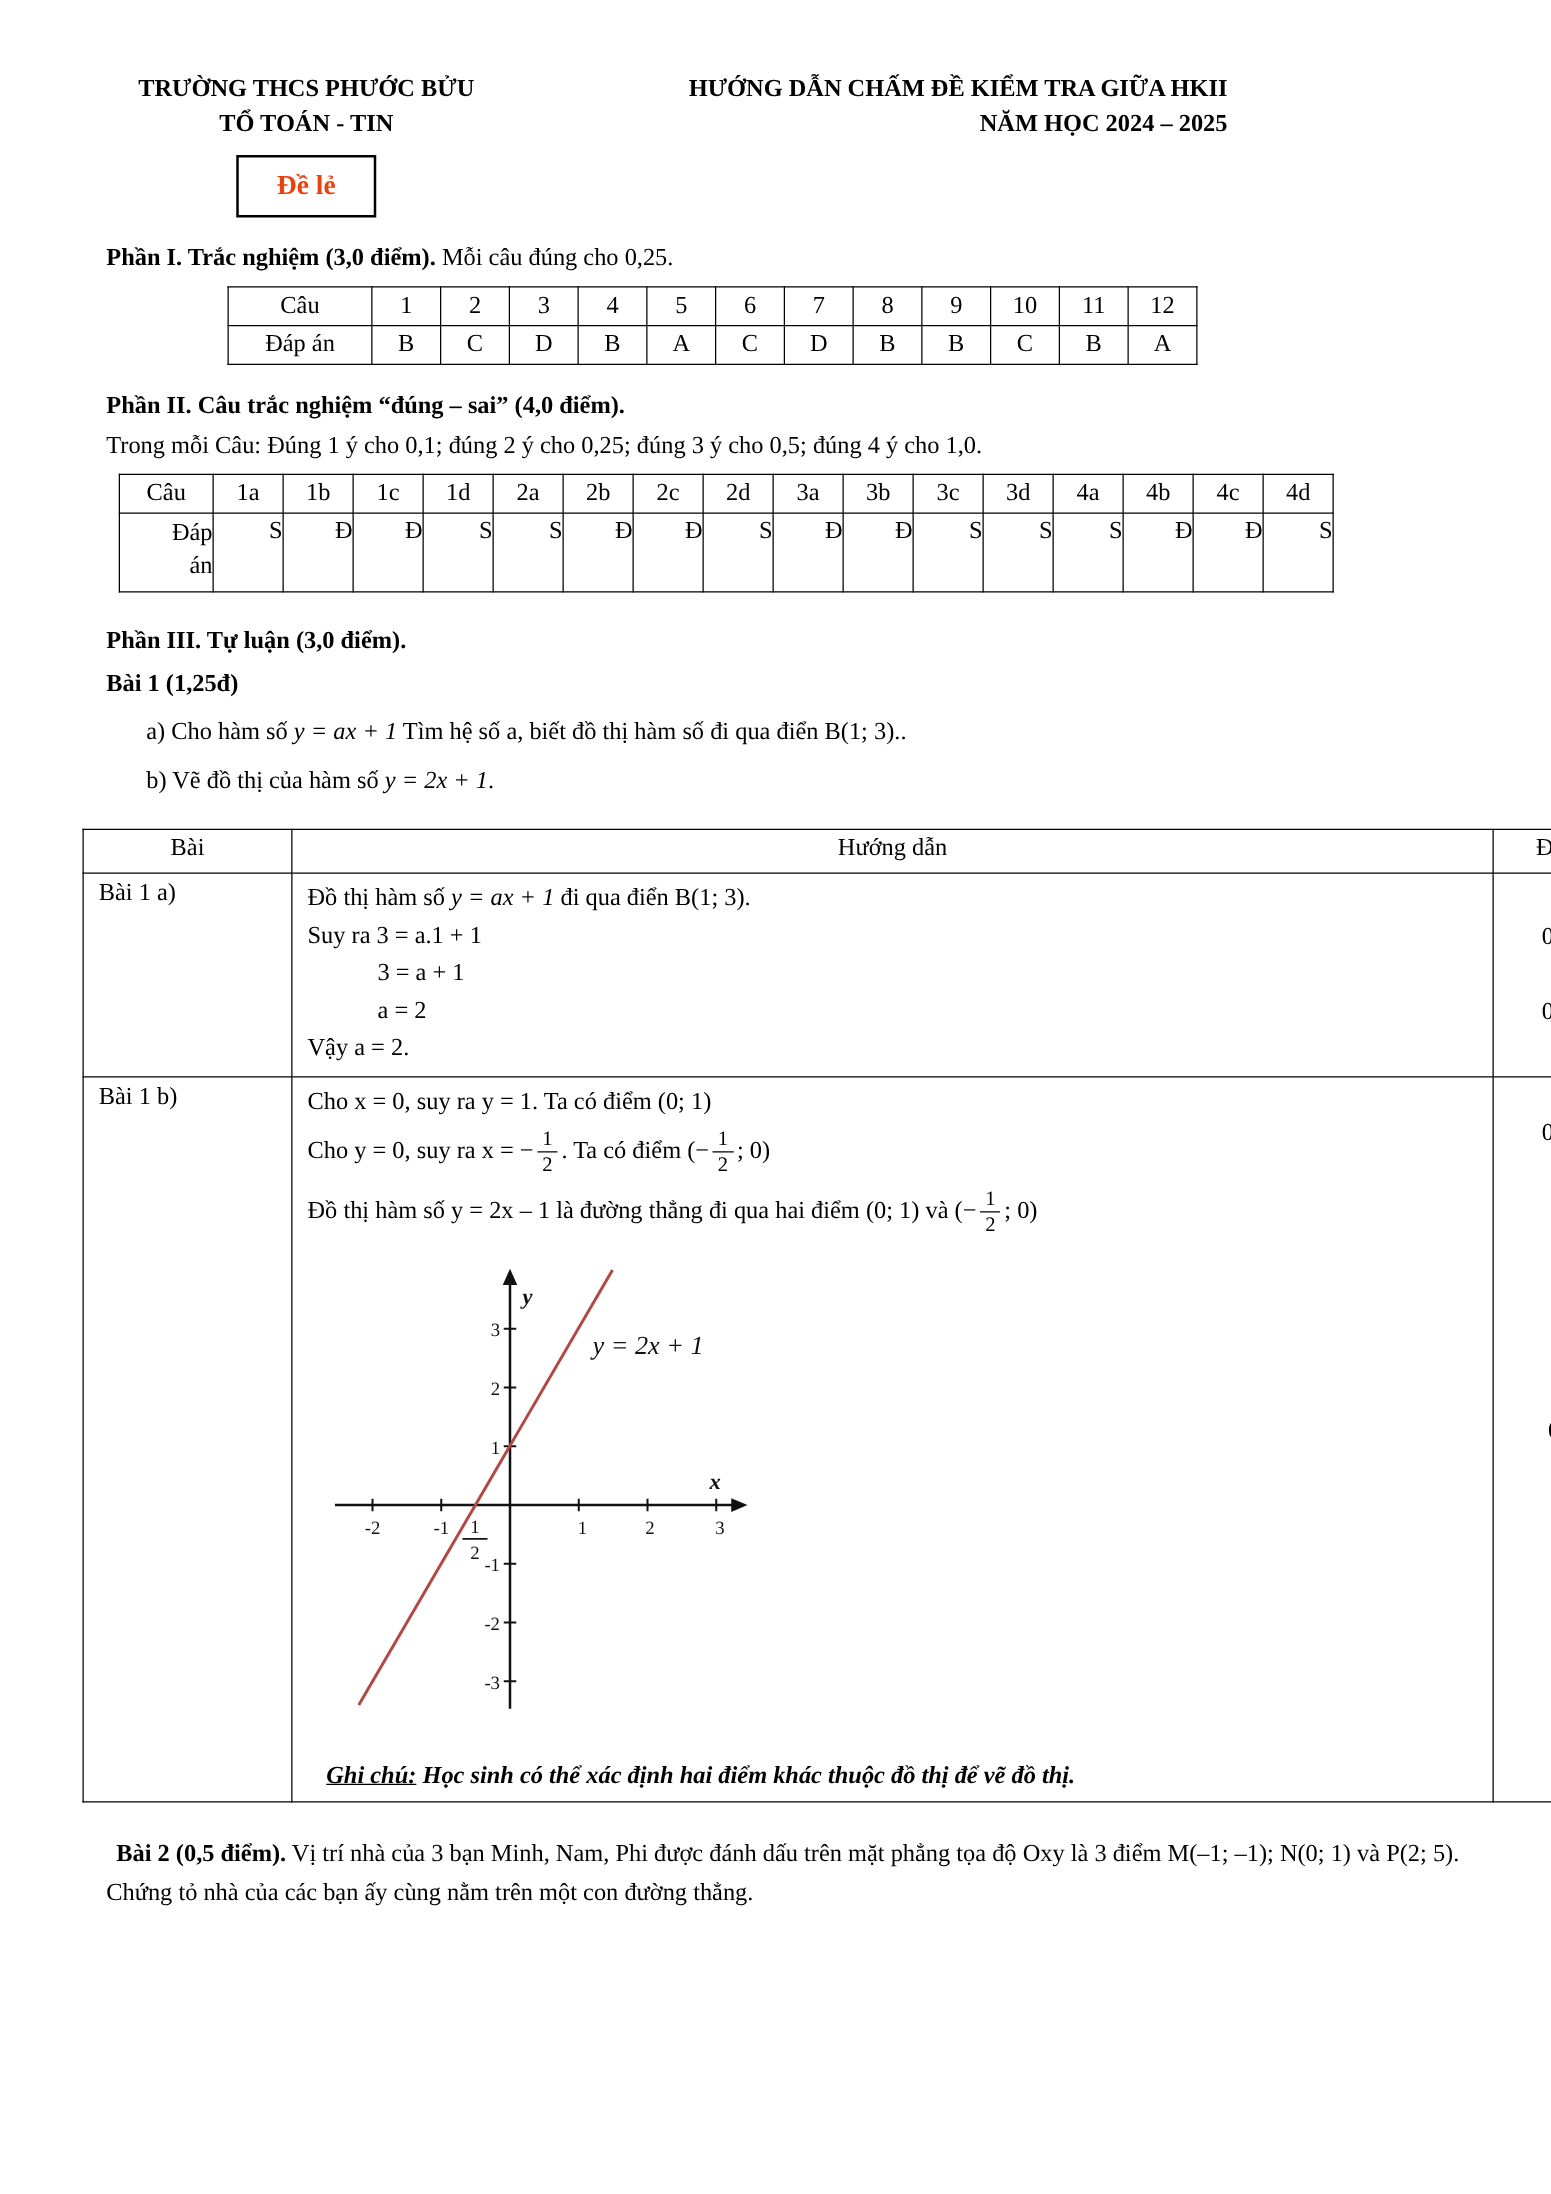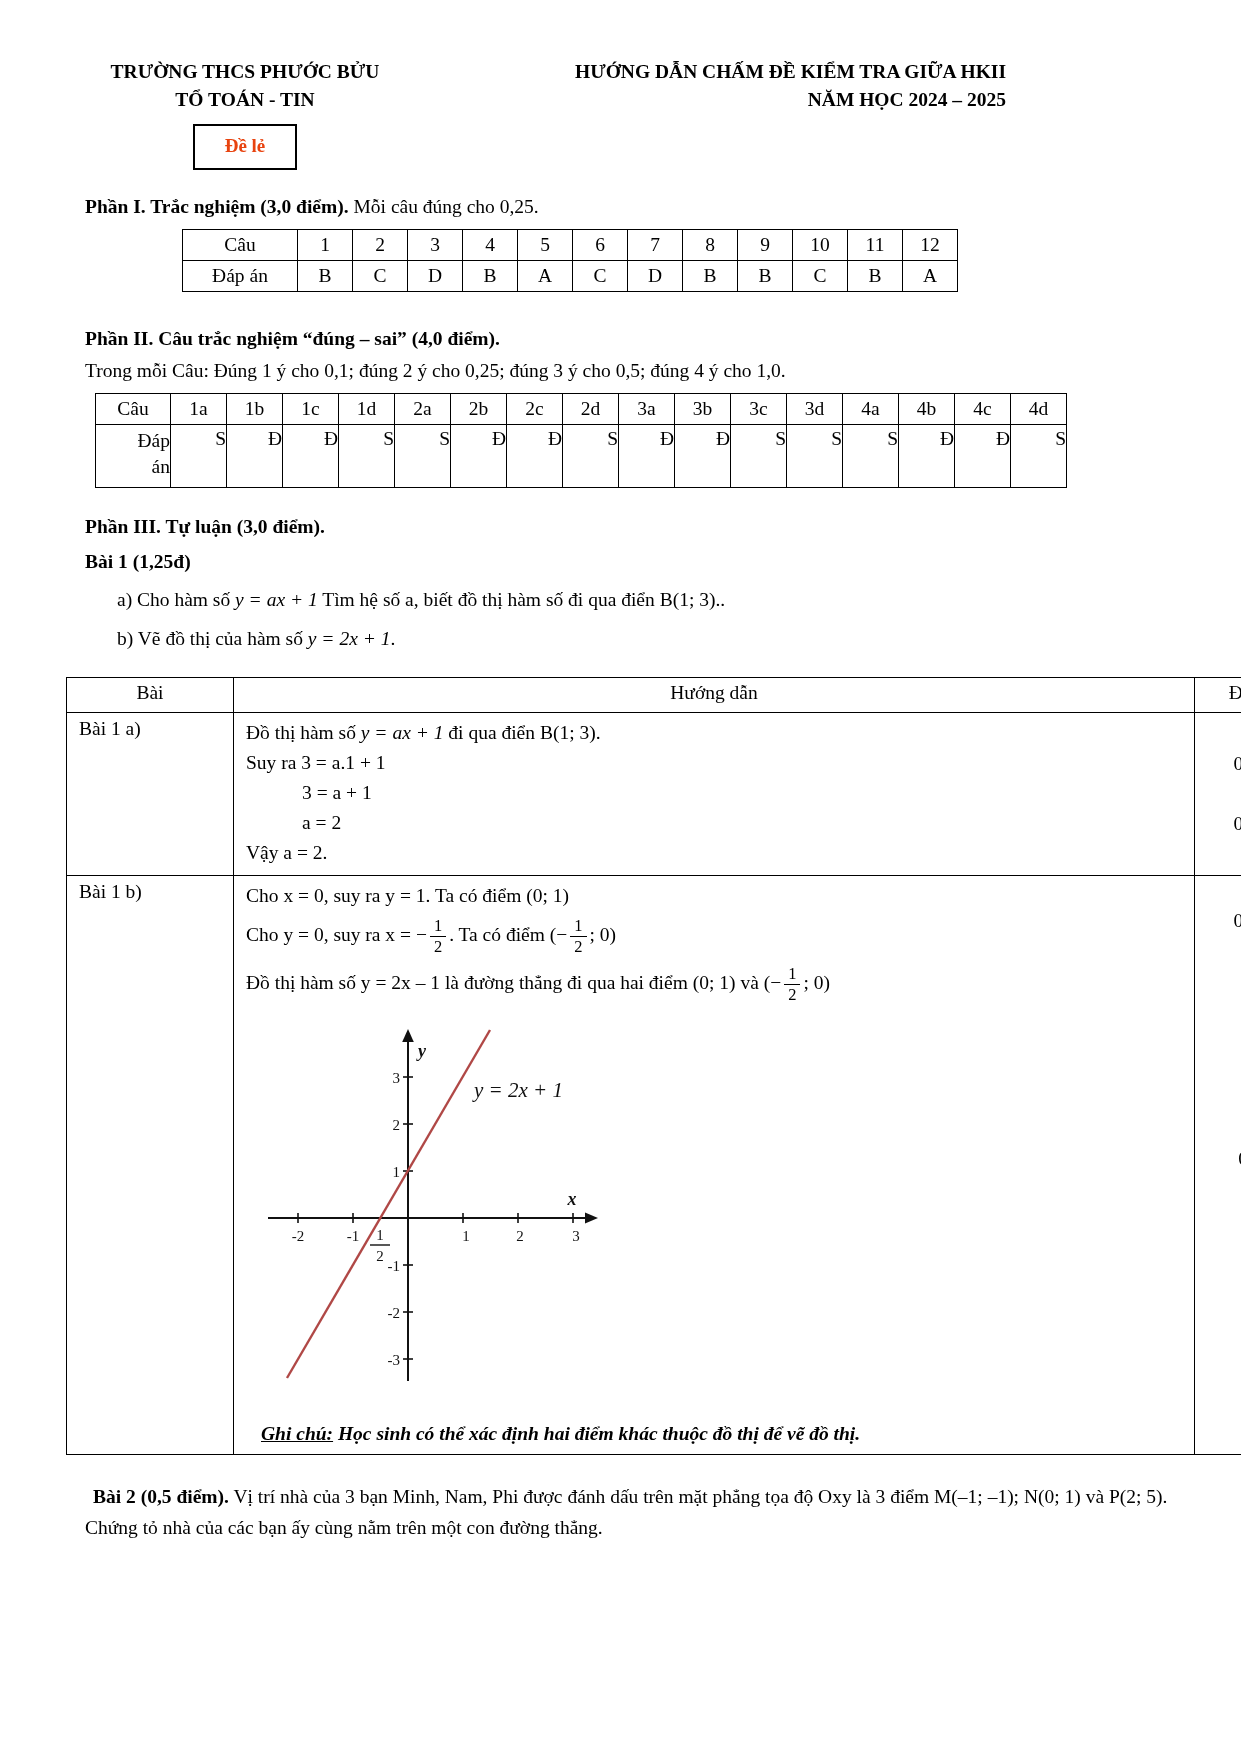--- a/index.html
+++ b/index.html
@@ -14,28 +14,28 @@
     color:#000;
     overflow:hidden;
   }
   .b  { font-weight:bold; }
   .bi { font-weight:bold; font-style:italic; }
   .u  { text-decoration:underline; }
   .m  { font-style:italic; }
   .indent1 { margin-left:19px; }
 
   
-  .header { display:flex; min-height:122px;gap:24px; }
+  .header { display:flex; min-height:122px; }
   .header-left  { width:322px; margin-left:18px; text-align:center; line-height:1.45; }
   .header-right { width:562px; margin-left:14px; text-align:right; line-height:1.45; }
   .variant-box {
     display:inline-block; margin-top:9px;
     border:2px solid #000; padding:6px 30px 8px 30px;
   }
-  .variant-text { color:var(--variant_text,#e8430f); font-weight:bold; font-size:19px; }
+  .variant-text { color:var(--variant_text,#e8430f); font-weight:bold; font-size:22px; }
   .pages-note { margin:10px 0 0 534px; font-weight:bold; font-style:italic; font-size:20px; }
 
   
   .para { margin-top:12px; line-height:1.5; }
 
   
   table.ans-table { border-collapse:collapse; }
   table.ans-table td {
     border:1px solid #000; text-align:center;
     padding:3px 0; height:24px;
@@ -142,21 +142,21 @@
       <td>D</td>
       <td>B</td>
       <td>B</td>
       <td>C</td>
       <td>B</td>
       <td>A</td>
     </tr>
   </tbody>
     </table>
 
-  <div class="para indent1" style="margin-top:32px;">
+  <div class="para indent1" style="margin-top:18px;">
     <span class="b">Phần II. Câu trắc nghiệm “đúng – sai” (4,0 điểm).</span>
   </div>
   <div class="para indent1" style="margin-top:2px;">Trong mỗi Câu: Đúng 1 ý cho 0,1; đúng 2 ý cho 0,25; đúng 3 ý cho 0,5; đúng 4 ý cho 1,0.</div>
 
   <table class="ans-table t2">
     <tbody>
         <tr>
       <td class="lbl">Câu</td>
       <td>1a</td>
       <td>1b</td>

